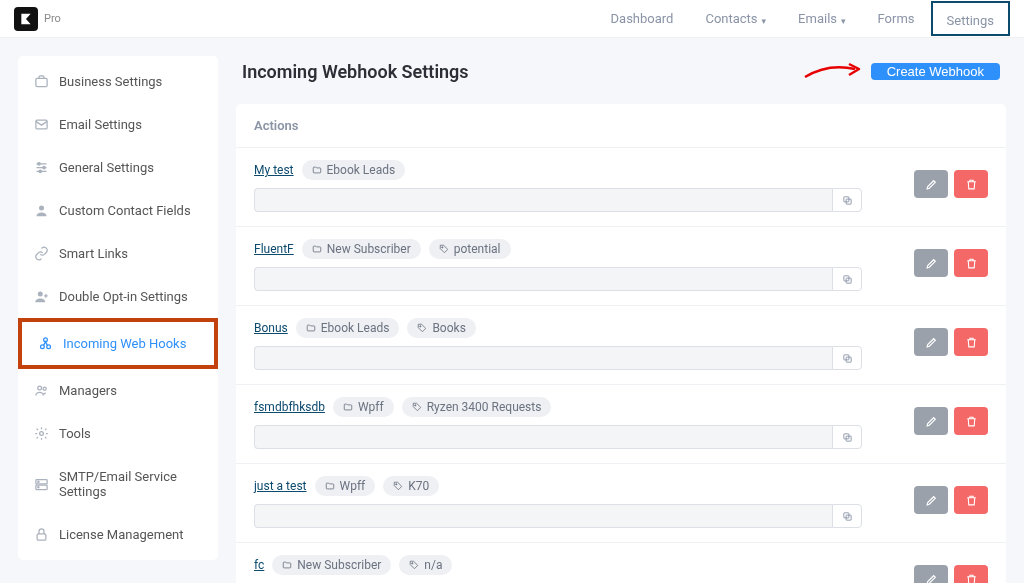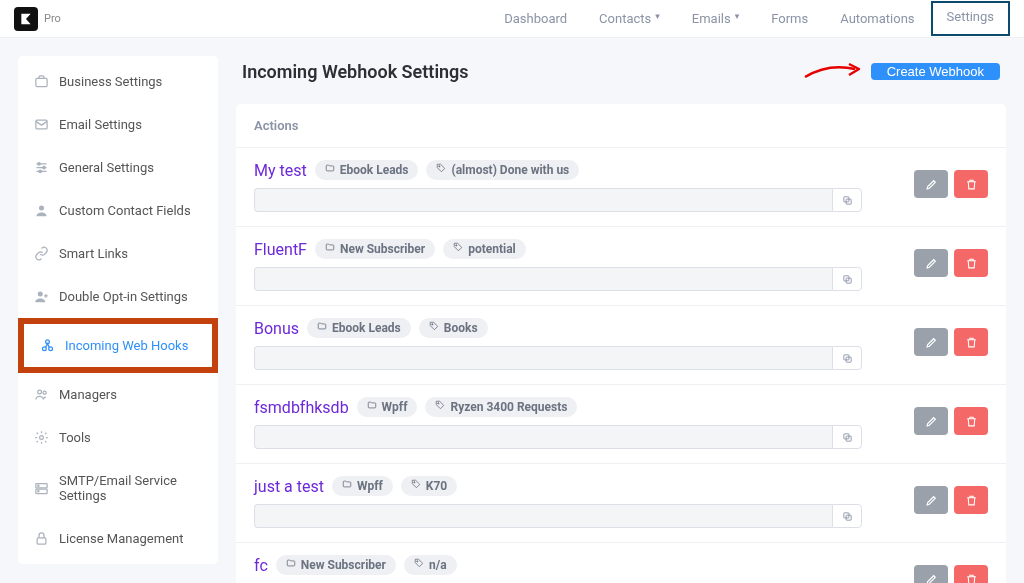--- a/index.html
+++ b/index.html
@@ -3,50 +3,50 @@
 <meta charset="utf-8">
 <style>
   * { box-sizing: border-box; margin: 0; padding: 0; }
   body { font-family: -apple-system, BlinkMacSystemFont, "Segoe UI", Roboto, sans-serif; background: #f5f7fa; color: #333; font-size: 13px; }
   
   .topbar { background: #fff; height: 38px; display: flex; align-items: center; padding: 0 14px; border-bottom: 1px solid #eef0f3; }
   .logo-box { width: 24px; height: 24px; background: #111; border-radius: 4px; display: flex; align-items: center; justify-content: center; margin-right: 6px; }
   .logo-box svg { width: 14px; height: 14px; }
   .logo-label { font-size: 11px; color: #888; text-align: right; }
   .topnav { margin-left: auto; display: flex; gap: 0; }
-  .topnav-item { padding: 10px 16px; color: #8a94a6; cursor: pointer; font-size: 13px; display: flex; align-items: flex-start; gap: 4px; }
+  .topnav-item { padding: 10px 16px; color: #8a94a6; cursor: pointer; font-size: 13px; display: flex; align-items: flex-end; gap: 4px; }
   .topnav-item .chev { font-size: 9px; }
   .settings-hl { border: 2px solid #0c4a6e; padding: 6px 14px !important; }
 
   .layout { display: flex; padding: 18px; gap: 18px; align-items: flex-start; }
   
   .sidebar { width: 200px; background: #fff; border-radius: 5px; padding: 4px 0; }
   .side-item { display: flex; align-items: center; gap: 10px; padding: 14px 16px; cursor: pointer; color: #555; font-size: 13px; }
   .side-item .ico { width: 15px; height: 15px; color: #aab2bd; flex-shrink: 0; }
   .side-item.active { color: #2e90fa; }
   .side-item.active .ico { color: #2e90fa; }
-  .side-hl { border: 6px solid #c2410c; }
+  .side-hl { border: 4px solid #c2410c; }
 
   .main { flex: 1; }
   .page-head { display: flex; align-items: center; padding: 0 6px 18px 6px; justify-content: center; }
   .page-title { font-size: 18px; font-weight: 600; color: #2c2f36; }
   .arrow-box { margin-left: auto; margin-right: 8px; width: 60px; height: 30px; position: relative; display: flex; align-items: center; }
   .arrow-box svg { width: 60px; height: 24px; }
   .create-btn { background: #2e90fa; color: #fff; border: none; padding: 1px 16px; border-radius: 4px; font-size: 13px; cursor: pointer; }
 
   .panel { background: #fff; border-radius: 5px; overflow: hidden; }
   .panel-head { display: flex; padding: 14px 18px; color: #8a94a6; font-size: 13px; font-weight: 600; border-bottom: 1px solid #eef0f3; }
   .col-info { flex: 1; }
   .col-actions { width: 110px; }
 
   .row { padding: 12px 18px 14px; border-bottom: 1px solid #eef0f3; display: flex; }
   .row-left { flex: 1; padding-right: 16px; }
   .row-meta { display: flex; align-items: center; gap: 8px; margin-bottom: 8px; flex-wrap: wrap; }
-  .row-name { color: #6d28d9; font-size: 16px; }
-  .tag { display: inline-flex; gap: 5px; background: #eef0f3; color: #6b7280; border-radius: 11px; padding: 3px 10px; font-size: 12px; font-weight: bold; }
+  .row-name { color: #0c4a6e; font-size: 12px; text-decoration: underline; }
+  .tag { display: inline-flex; align-items: center; gap: 5px; background: #eef0f3; color: #6b7280; border-radius: 11px; padding: 3px 10px; font-size: 12px; }
   .tag .tico { width: 10px; height: 10px; }
   .url-bar { display: flex; }
   .url-input { flex: 1; height: 24px; background: #f4f5f7; border: 1px solid #dcdfe6; border-right: none; border-radius: 4px 0 0 4px; }
   .copy-btn { width: 30px; height: 24px; background: #fff; border: 1px solid #dcdfe6; border-radius: 0 4px 4px 0; display: flex; align-items: center; justify-content: center; cursor: pointer; color: #8a94a6; }
   .copy-btn svg { width: 11px; height: 11px; }
   .row-actions { width: 110px; display: flex; align-items: flex-start; padding-top: 10px; gap: 6px; justify-content: flex-end; }
   .btn-sm { width: 34px; height: 28px; border: none; border-radius: 4px; display: flex; align-items: center; justify-content: center; cursor: pointer; color: #fff; }
   .btn-edit { background: #9aa1ab; }
   .btn-del { background: #f56868; }
   .btn-sm svg { width: 13px; height: 13px; }
@@ -69,23 +69,20 @@
         <span>Contacts</span>
         <span class="chev">▾</span>
       </div>
     <div class="topnav-item">
         <span>Emails</span>
         <span class="chev">▾</span>
       </div>
     <div class="topnav-item">
         <span>Forms</span>
       </div>
-    <div class="topnav-item">
-        <span>Automations</span>
-      </div>
     <div class="topnav-item settings-hl">
         <span>Settings</span>
       </div>
   </div>
 </div>
 
 <div class="layout">
 
   <div class="sidebar">
     <div class="side-item">
@@ -195,27 +192,20 @@
   <div class="row">
     <div class="row-left">
       <div class="row-meta">
         <span class="row-name">My test</span>
         <span class="tag">
           <svg class="tico" viewBox="0 0 24 24" fill="none" stroke="currentColor" stroke-width="2">
                     <path d="M3 7a2 2 0 0 1 2-2h4l2 2h8a2 2 0 0 1 2 2v8a2 2 0 0 1-2 2H5a2 2 0 0 1-2-2z"></path>
                   </svg>
           <span>Ebook Leads</span>
         </span>
-        <span class="tag">
-          <svg class="tico" viewBox="0 0 24 24" fill="none" stroke="currentColor" stroke-width="2">
-                    <path d="M3 3h8l10 10-8 8L3 11z"></path>
-                    <circle cx="8" cy="8" r="1.5" fill="currentColor"></circle>
-                  </svg>
-          <span>(almost) Done with us</span>
-        </span>
       </div>
       <div class="url-bar">
         <div class="url-input"></div>
         <div class="copy-btn">
           <svg viewBox="0 0 24 24" fill="none" stroke="currentColor" stroke-width="2">
                     <rect x="9" y="9" width="11" height="11" rx="1"></rect>
                     <rect x="4" y="4" width="11" height="11" rx="1"></rect>
                   </svg>
         </div>
       </div>

